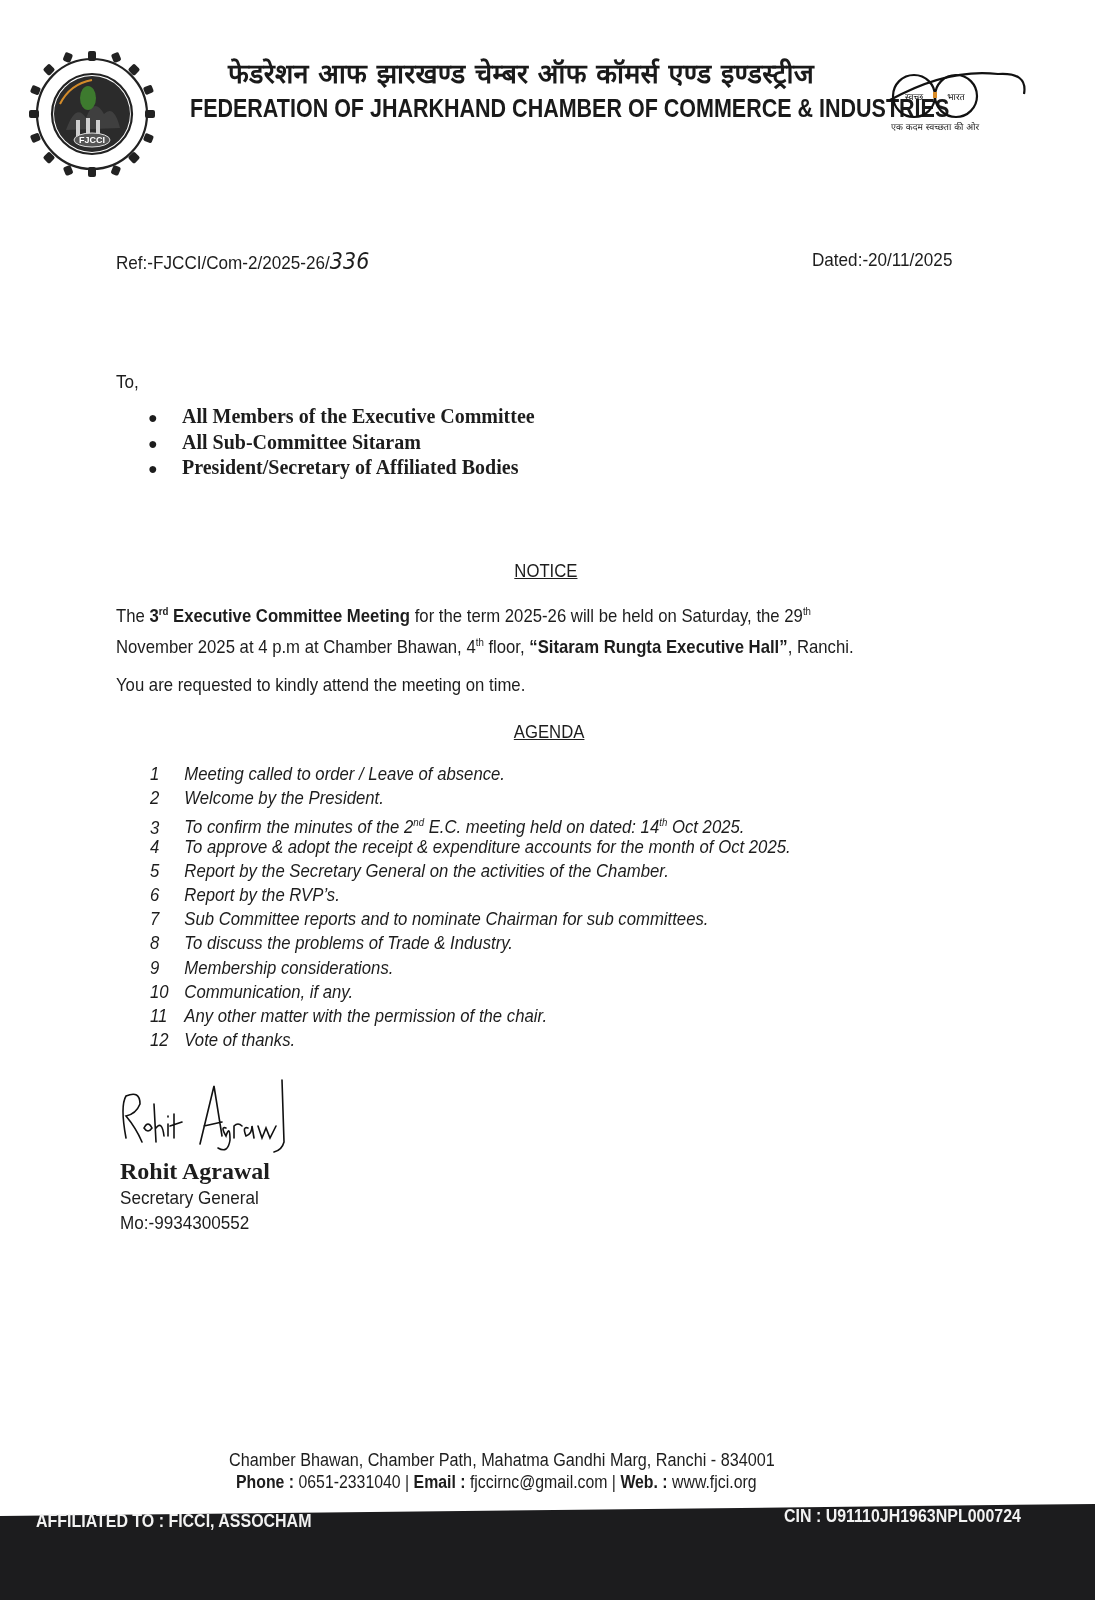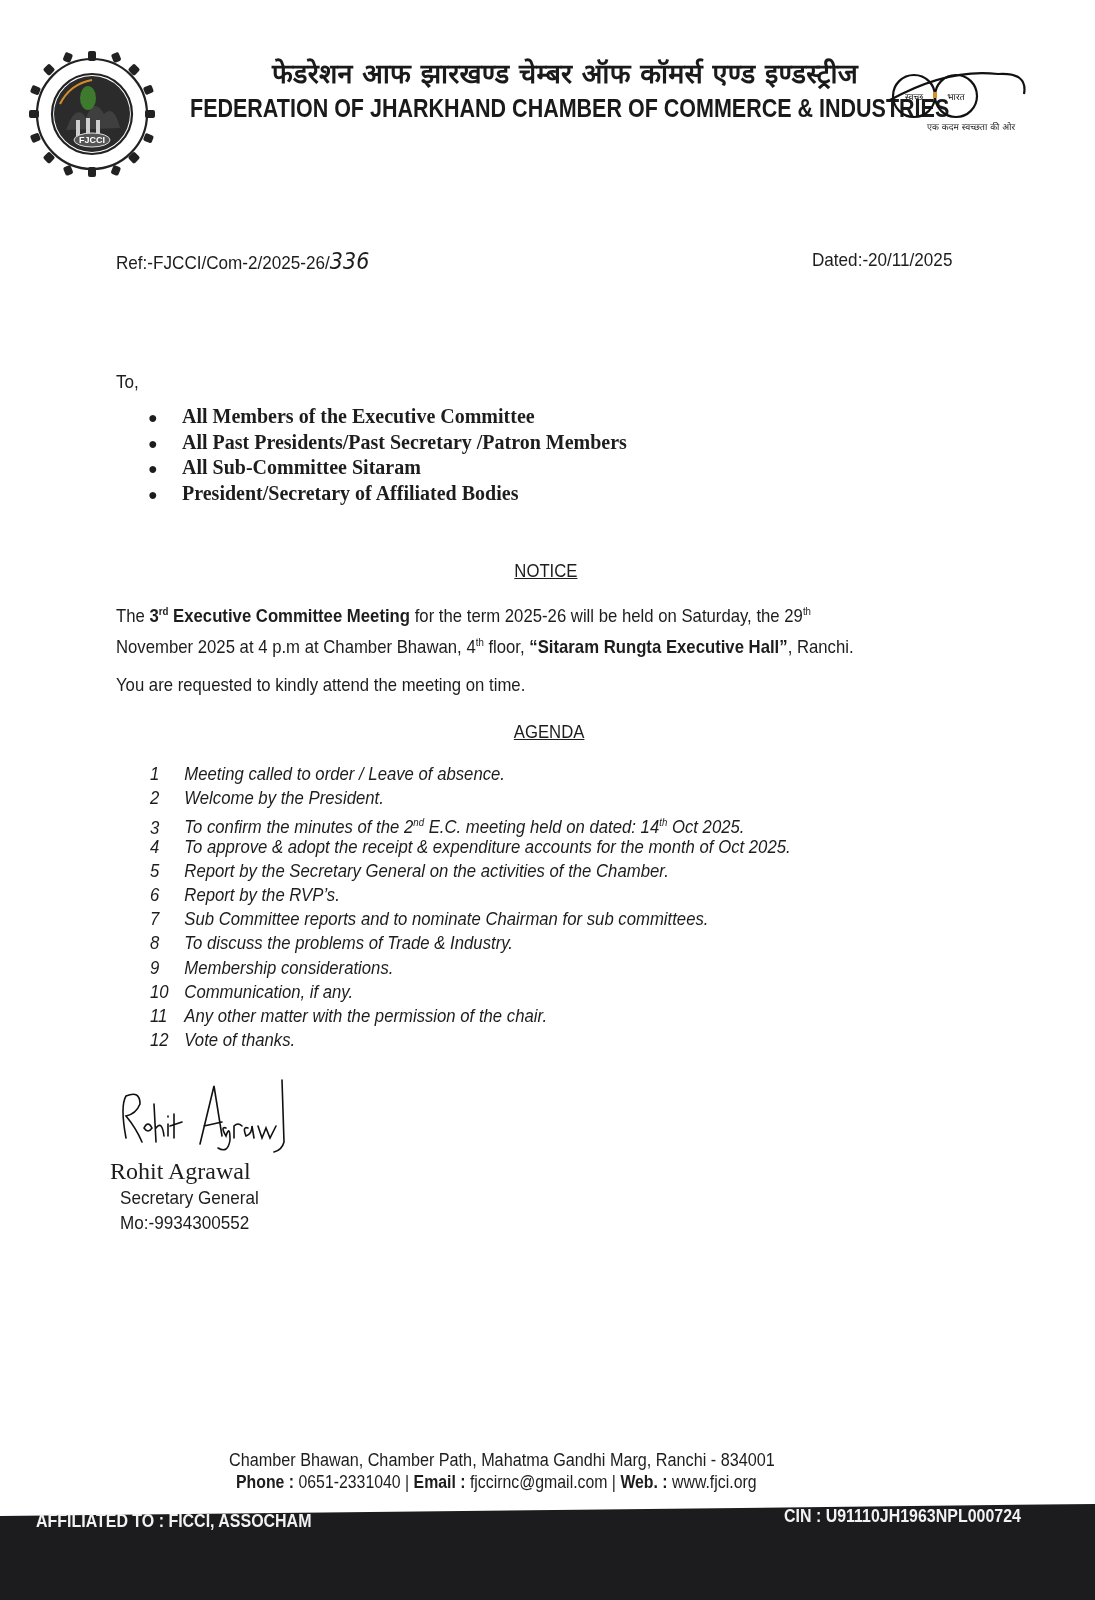--- a/index.html
+++ b/index.html
@@ -1,24 +1,24 @@
 <!DOCTYPE html>
 <html><head>
   <meta charset="utf-8">
   <style>
     * { box-sizing: border-box; margin: 0; padding: 0; }
     html, body { width: 1095px; height: 1600px; overflow: hidden; background: #ffffff; }
     body { position: relative; font-family: "Liberation Serif", "DejaVu Serif", serif; color: #1d1d1d; }
 
     .letterhead { position: absolute; left: 0; top: 0; width: 1095px; height: 200px; }
     .logo { position: absolute; left: 26px; top: 48px; width: 132px; height: 132px; }
-    .title-hi { position: absolute; left: 228px; top: 54px; font-family: "DejaVu Sans", sans-serif; font-size: 27px; font-weight: 700; color: #1a1a1a; letter-spacing: 0.2px; margin-left: 44px; }
+    .title-hi { position: absolute; left: 228px; top: 54px; font-family: "DejaVu Sans", sans-serif; font-size: 27px; font-weight: 700; color: #1a1a1a; letter-spacing: 0.2px; }
     .title-en { position: absolute; left: 190px; top: 94px; font-family: "Liberation Sans", sans-serif; font-size: 25px; font-weight: 700; color: #1a1a1a; transform: scaleX(0.86); transform-origin: left center; white-space: nowrap; }
     .swachh { position: absolute; left: 888px; top: 66px; width: 160px; height: 74px; }
-    .swachh-tag { position: absolute; left: 891px; top: 120px; font-family: "DejaVu Sans", sans-serif; font-size: 9px; color: #222; margin-left: 36px; }
+    .swachh-tag { position: absolute; left: 891px; top: 120px; font-family: "DejaVu Sans", sans-serif; font-size: 9px; color: #222; }
 
     .ref { position: absolute; left: 116px; top: 248px; font-size: 19px; font-family: "Liberation Sans", sans-serif; transform: scaleX(0.9); transform-origin: left center; }
     .ref-num { font-family: "DejaVu Sans", sans-serif; font-size: 23px; font-style: italic; }
     .dated { position: absolute; left: 812px; top: 249px; font-size: 19px; font-family: "Liberation Sans", sans-serif; transform: scaleX(0.9); transform-origin: left center; }
 
     .to { position: absolute; left: 116px; top: 371px; font-size: 19px; font-family: "Liberation Sans", sans-serif; transform: scaleX(0.9); transform-origin: left center; }
     .recipients { position: absolute; left: 148px; top: 405px; list-style: none; }
     .recipients li { font-size: 20px; font-weight: 700; height: 25.5px; line-height: 22px; white-space: nowrap; }
     .recipients li .bullet { display: inline-block; width: 34px; font-size: 16px; }
 
@@ -29,21 +29,21 @@
     .notice-body { position: absolute; left: 116px; top: 598px; width: 880px; font-size: 19px; font-family: "Liberation Sans", sans-serif; line-height: 26px; transform: scaleX(0.88); transform-origin: left top; white-space: nowrap; }
     .notice-body sup { font-size: 11px; }
     .request { position: absolute; left: 116px; top: 674px; font-size: 19px; font-family: "Liberation Sans", sans-serif; transform: scaleX(0.88); transform-origin: left center; white-space: nowrap; }
 
     .agenda { position: absolute; left: 150px; top: 762px; list-style: none; font-style: italic; }
     .agenda li { height: 24.2px; line-height: 24.2px; font-size: 19px; font-family: "Liberation Sans", sans-serif; white-space: nowrap; transform: scaleX(0.88); transform-origin: left center; }
     .agenda li .num { display: inline-block; width: 39px; }
     .agenda sup { font-size: 11px; }
 
     .signature { position: absolute; left: 118px; top: 1076px; width: 185px; height: 80px; }
-    .signer-name { position: absolute; left: 110px; top: 1158px; font-size: 24px; font-weight: 400; }
+    .signer-name { position: absolute; left: 120px; top: 1158px; font-size: 24px; font-weight: 700; }
     .signer-title { position: absolute; left: 120px; top: 1187px; font-size: 19px; font-family: "Liberation Sans", sans-serif; transform: scaleX(0.9); transform-origin: left center; }
     .signer-mobile { position: absolute; left: 120px; top: 1212px; font-size: 19px; font-family: "Liberation Sans", sans-serif; transform: scaleX(0.9); transform-origin: left center; }
 
     .footer-address { position: absolute; left: 229px; top: 1450px; font-size: 18px; font-family: "Liberation Sans", sans-serif; transform: scaleX(0.9); transform-origin: left center; white-space: nowrap; }
     .footer-contact { position: absolute; left: 236px; top: 1472px; font-size: 18px; font-family: "Liberation Sans", sans-serif; transform: scaleX(0.88); transform-origin: left center; white-space: nowrap; }
     .footer-contact b { font-weight: 700; }
 
     .footer-band { position: absolute; left: 0; top: 1504px; width: 1095px; height: 96px; background: #1c1c1e; clip-path: polygon(0 12px, 100% 0, 100% 100%, 0 100%); }
     .affiliated { position: absolute; left: 36px; top: 1510px; color: #f2f2f2; font-family: "Liberation Sans", sans-serif; font-size: 19px; font-weight: 700; transform: scaleX(0.84); transform-origin: left center; white-space: nowrap; }
     .cin { position: absolute; left: 784px; top: 1505px; color: #f2f2f2; font-family: "Liberation Sans", sans-serif; font-size: 19px; font-weight: 700; transform: scaleX(0.84); transform-origin: left center; white-space: nowrap; }
@@ -101,21 +101,20 @@
 </div>
 
 <div class="ref">
   <span>Ref:-FJCCI/Com-2/2025-26/</span><span class="ref-num">336</span>
 </div>
 <div class="dated">Dated:-20/11/2025</div>
 
 <div class="to">To,</div>
 <ul class="recipients">
   <li><span class="bullet">●</span><span>All Members of the Executive Committee</span></li>
-  <li><span class="bullet">●</span><span>All Past Presidents/Past Secretary /Patron Members</span></li>
   <li><span class="bullet">●</span><span>All Sub-Committee Sitaram</span></li>
   <li><span class="bullet">●</span><span>President/Secretary of Affiliated Bodies</span></li>
 </ul>
 
 <div class="heading notice-h">NOTICE</div>
 <div class="notice-body">
   <div><span>The </span><b>3</b><sup><b>rd</b></sup><b> Executive Committee Meeting</b><span> for the term 2025-26 will be held on Saturday, the 29</span><sup>th</sup></div>
   <div><span>November 2025 at 4 p.m at Chamber Bhawan, 4</span><sup>th</sup><span> floor, </span><b>“Sitaram Rungta Executive Hall”</b><span>, Ranchi.</span></div>
 </div>
 <div class="request">You are requested to kindly attend the meeting on time.</div>

